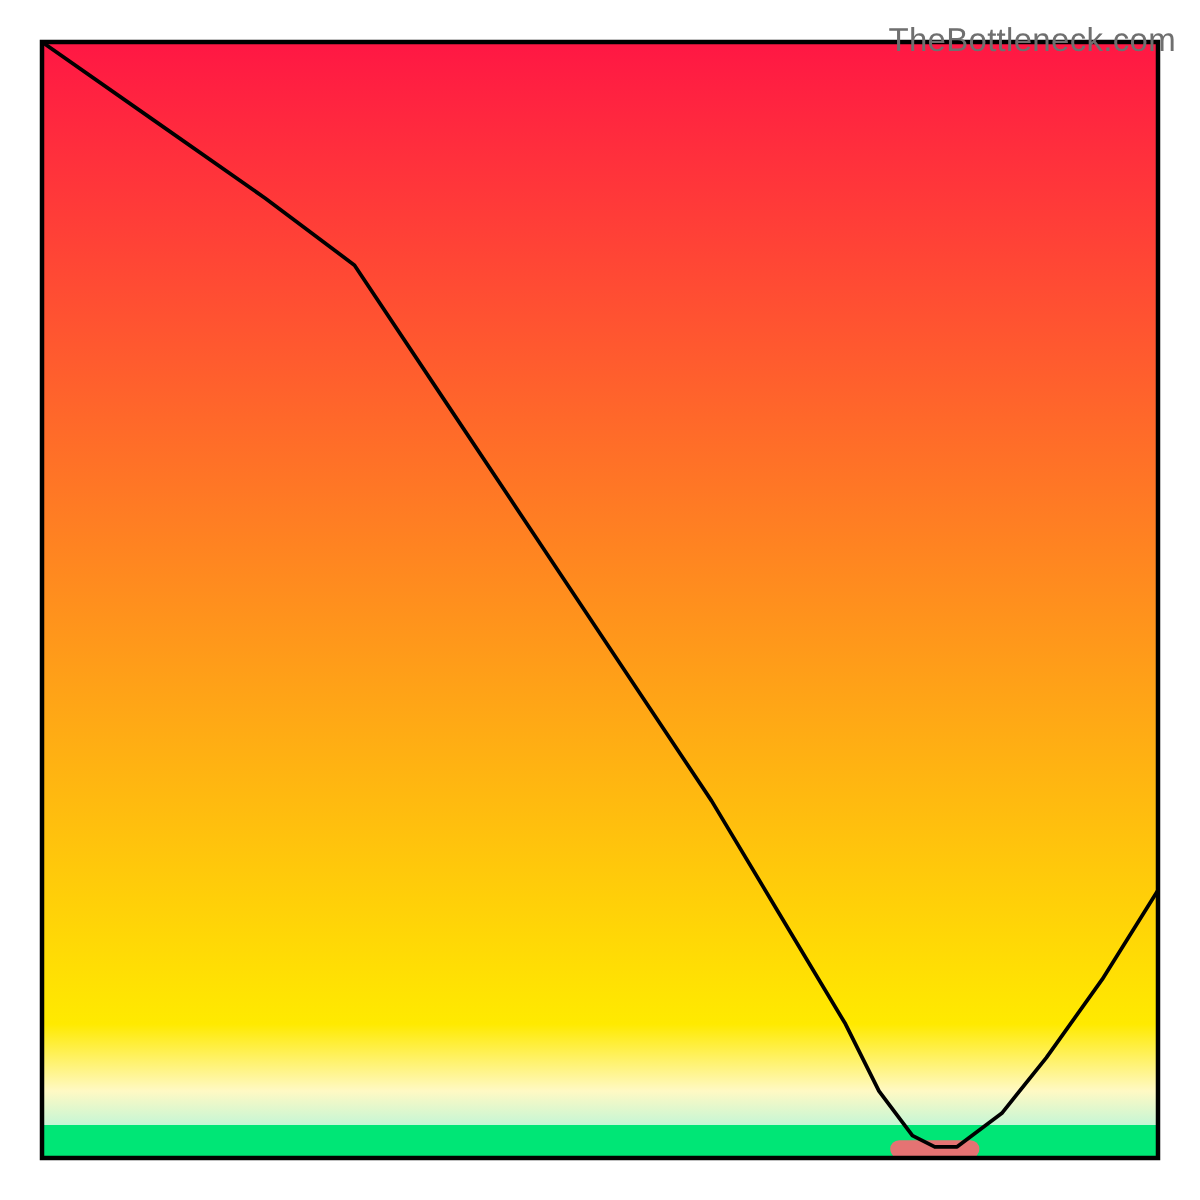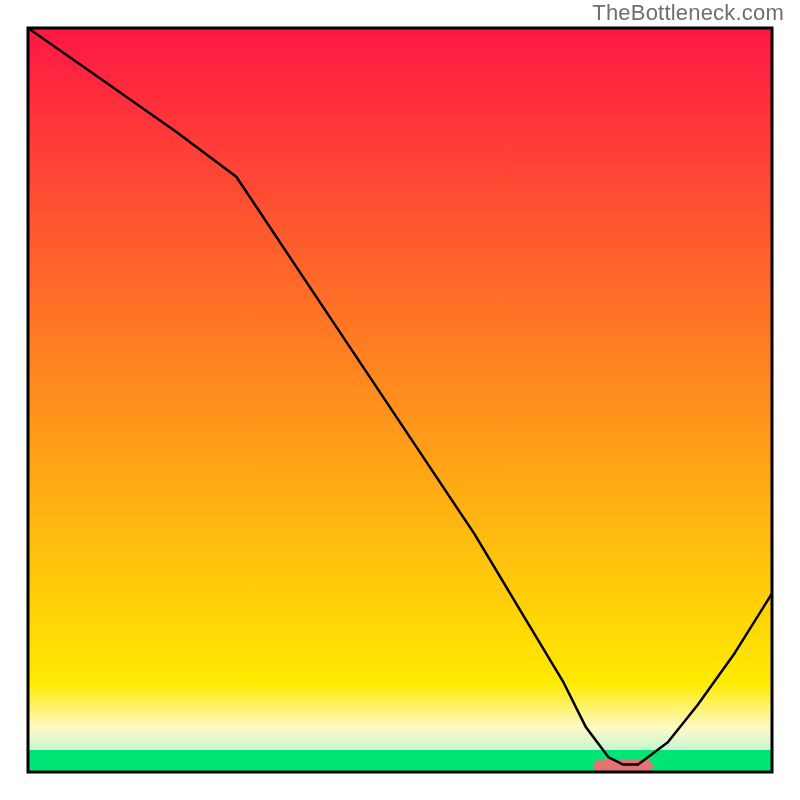--- a/index.html
+++ b/index.html
@@ -10,21 +10,21 @@
     background: #ffffff;
     font-family: Arial, Helvetica, sans-serif;
   }
   .container {
     width: 800px;
     height: 800px;
     position: relative;
   }
   .watermark {
     position: absolute;
-    top: 0;
+    top: 14px;
     right: 16px;
     font-size: 22px;
     font-weight: 500;
     color: #6f6f6f;
     letter-spacing: 0.2px;
   }
   svg {
     display: block;
   }
 </style>

